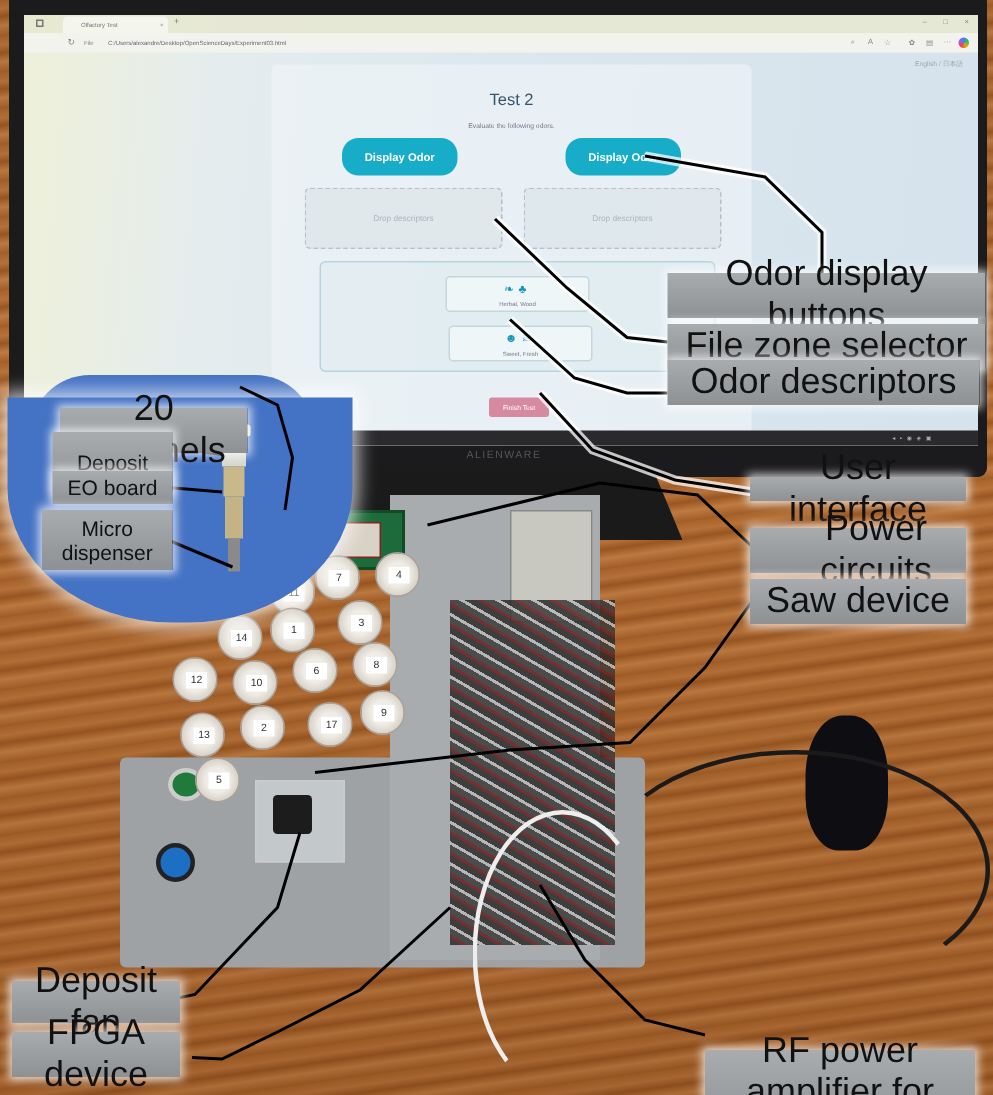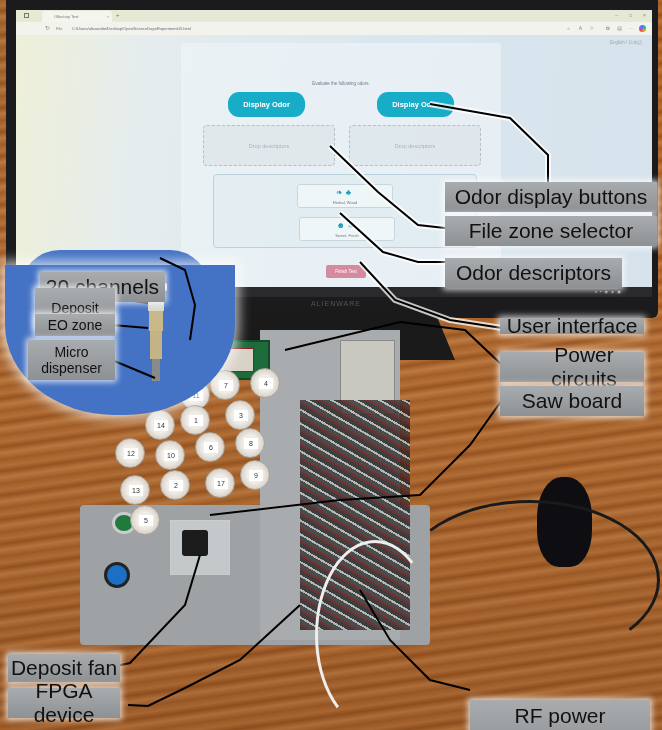--- a/index.html
+++ b/index.html
@@ -89,21 +89,21 @@
   .disp-cap { position: absolute; left: 0; top: 0; width: 22px; height: 8px; background: #e8e2d0; border-radius: 2px; }
   .disp-deposit { position: absolute; left: 3px; top: 8px; width: 16px; height: 20px; background: rgba(232,228,210,0.9); }
   .disp-pump { position: absolute; left: 4px; top: 28px; width: 14px; height: 20px; background: #c9b88a; }
   .disp-body { position: absolute; left: 5px; top: 48px; width: 12px; height: 28px; background: #c4b385; }
   .disp-tip { position: absolute; left: 7px; top: 76px; width: 8px; height: 22px; background: #8a8a8a; }
 
   
   .label { position: absolute; background: linear-gradient(180deg, #a9acaf 0%, #8e9194 100%); color: #111;
     font-family: "Liberation Sans", sans-serif; display: flex; align-items: center; justify-content: center;
     text-align: center; box-shadow: 0 0 6px 2px rgba(255,255,255,0.75); line-height: 1.15; }
-  .label.big { font-size: 21px; }
+  .label.big { font-size: 24px; }
   .label.small { font-size: 14px; }
 
   svg#leaders { position: absolute; left: 0; top: 0; width: 662px; height: 730px; pointer-events: none; }
   svg#leaders path { fill: none; stroke: #000; stroke-width: 2; }
   svg#leaders path.glow { stroke: rgba(255,255,255,0.75); stroke-width: 6; }
 </style>
 </head>
 <body>
 
 <div id="scene">
@@ -130,20 +130,21 @@
         <span class="tb-icon" style="right:70px">A</span>
         <span class="tb-icon" style="right:58px">☆</span>
         <span class="tb-icon" style="right:42px">✿</span>
         <span class="tb-icon" style="right:30px">▤</span>
         <span class="tb-icon" style="right:18px">···</span>
         <span class="tb-copilot"></span>
       </div>
       <span class="lang-switch">English / 日本語</span>
 
       <div id="app-card">
+        <div class="app-title">Test 2</div>
         <div class="app-sub">Evaluate the following odors.</div>
         <button class="btn-odor" style="left:47px">Display Odor</button>
         <button class="btn-odor" style="left:196px">Display Odor</button>
         <div class="dropzone" style="left:22px">Drop descriptors</div>
         <div class="dropzone" style="left:168px">Drop descriptors</div>
         <div id="desc-pool">
           <div class="desc-card" style="left:83px; top:9px">
             <div class="desc-icons">
               <span>❧</span><span>♣</span>
             </div>
@@ -261,23 +262,23 @@
   <path d="M112,298 L148,303"></path>
   <path d="M112,325 L148,328"></path>
   <path d="M112,360 L155,378"></path>
   <path d="M106,668 L130,663 L185,605 L200,555"></path>
   <path d="M128,705 L148,706 L185,688 L240,660 L300,605"></path>
   <path d="M470,690 L430,680 L390,640 L360,590"></path>
 </svg>
 
 <div class="label big" style="left:445px; top:182px; width:212px; height:30px;">Odor display buttons</div>
 <div class="label big" style="left:445px; top:216px; width:212px; height:30px;">File zone selector</div>
-<div class="label big" style="left:445px; top:258px; width:177px; height:30px;">Odor descriptors</div>
+<div class="label big" style="left:445px; top:240px; width:208px; height:30px;text-align:right;">Odor descriptors</div>
 <div class="label big" style="left:500px; top:318px; width:144px; height:16px;">User interface</div>
 <div class="label big" style="left:500px; top:352px; width:144px; height:30px;padding-left:24px;">Power circuits</div>
-<div class="label big" style="left:500px; top:386px; width:144px; height:30px;">Saw board</div>
+<div class="label big" style="left:500px; top:386px; width:144px; height:30px;">Saw device</div>
 <div class="label big" style="left:40px; top:240px; width:125px; height:30px;margin-top:32px;">20 channels</div>
 <div class="label small" style="left:35px; top:288px; width:80px; height:40px;">Deposit</div>
-<div class="label small" style="left:35px; top:314px; width:80px; height:22px;">EO zone</div>
+<div class="label small" style="left:35px; top:314px; width:80px; height:22px;">EO board</div>
 <div class="label small" style="left:28px; top:340px; width:87px; height:40px;">Micro<br>dispenser</div>
 <div class="label big" style="left:8px; top:654px; width:112px; height:28px;">Deposit fan</div>
 <div class="label big" style="left:8px; top:688px; width:112px; height:30px;">FPGA device</div>
 <div class="label big" style="left:470px; top:662px; width:180px; height:56px;margin-top:38px;">RF power<br>amplifier for SAW</div>
 
 </body></html>

